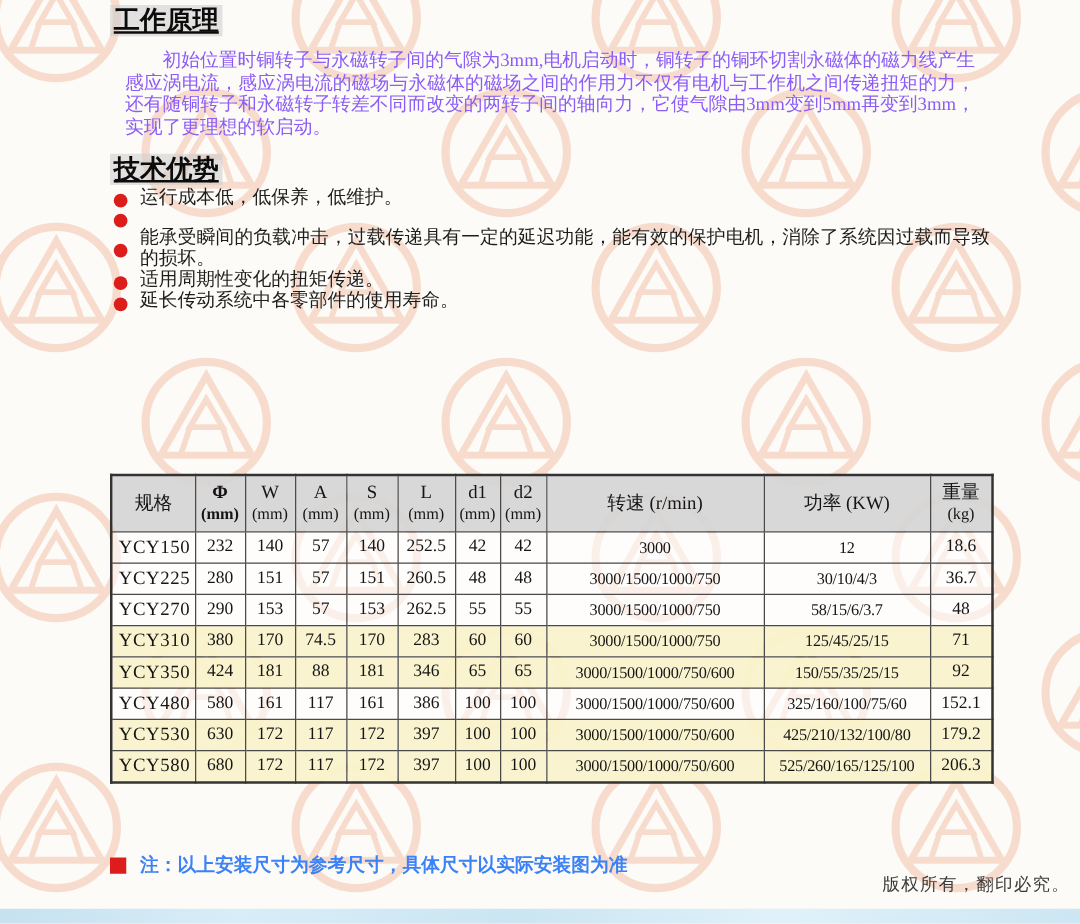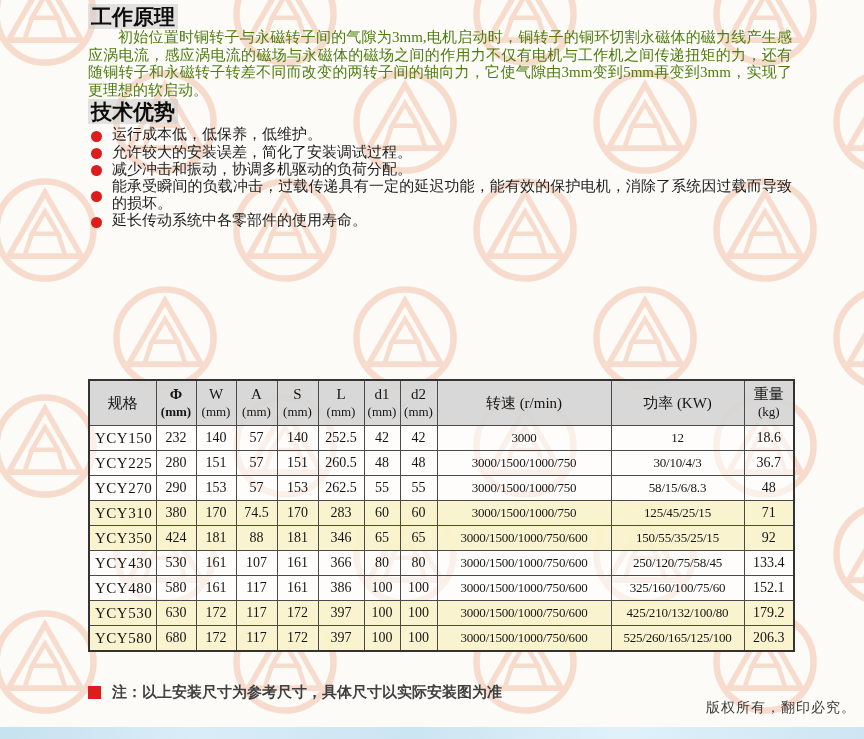--- a/index.html
+++ b/index.html
@@ -13,24 +13,24 @@
   .wm { position:absolute; width:112px; height:112px; opacity:.40; }
   .wm svg { width:100%; height:100%; }
   
   .content {
     position:absolute; left:88px; top:4px; width:704px; height:374px;
     overflow:hidden;
   }
   h2.sec {
     margin:0; font:700 21px/25px "Liberation Sans", sans-serif; color:#0c0c0c;
   }
-  h2.sec .hl-box { background:rgba(204,204,204,.55); display:inline-block; padding:0 3px; }
+  h2.sec .hl-box { background:rgba(204,204,204,.55); display:inline-block; padding:0 3px;text-decoration:underline; }
   .para {
-    margin:0; font-size:15px; line-height:17.6px; text-align:justify;
-    text-indent:2em; color:#4d7c0f;
+    margin:12px; font-size:15px; line-height:17.6px; text-align:justify;
+    text-indent:2em; color:#8b5cf6;
   }
   .sec-gap { margin-top:3px; margin-bottom:2px; }
   .bullets { list-style:none; margin:2px 0 0 0; padding:0; }
   .bullets li { display:flex; align-items:center; font-size:15px; line-height:17.2px; text-align:justify; }
   .dot {
     flex:0 0 11px; width:11px; height:11px; border-radius:50%;
     background:#dd1c1c; margin:3px 10px 0 3px;
   }
   
   table.spec {
@@ -48,21 +48,21 @@
   }
   .spec thead th .unit { font-size:13px; }
   .spec thead th.b { font-weight:700; }
   .spec tbody td { height:24px; background:rgba(255,255,255,.55); font-size:14px; color:#151515; }
   .spec tbody tr.hl td { background:rgba(249,243,203,.92); }
   .spec tbody td.model { text-align:left; padding-left:5px; font-size:15px; letter-spacing:.5px; }
   .spec tbody td:nth-child(9), .spec tbody td:nth-child(10) { font-size:13px; letter-spacing:-.2px; }
   
   .note {
     position:absolute; left:88px; top:683px; display:flex; align-items:center;
-    font-weight:700; font-size:15px; color:#404040;
+    font-weight:700; font-size:15px; color:#3b82f6;
   }
   .note-square { width:13px; height:13px; background:#dd1c1c; margin-right:11px; }
   .copyright {
     position:absolute; right:8px; top:699px; font-size:14px; color:#3a3a3a;
     letter-spacing:1px;
   }
   .band {
     position:absolute; left:0; bottom:0; width:864px; height:12px;
     background:linear-gradient(90deg,#c6e1ef 0%,#d9edf8 22%,#cbe5f2 48%,#e0f1f9 72%,#cde6f3 100%);
   }
@@ -331,34 +331,33 @@
     <p class="para">初始位置时铜转子与永磁转子间的气隙为3mm,电机启动时，铜转子的铜环切割永磁体的磁力线产生感应涡电流，感应涡电流的磁场与永磁体的磁场之间的作用力不仅有电机与工作机之间传递扭矩的力，还有随铜转子和永磁转子转差不同而改变的两转子间的轴向力，它使气隙由3mm变到5mm再变到3mm，实现了更理想的软启动。</p>
     <h2 class="sec sec-gap"><span class="hl-box">技术优势</span></h2>
     <ul class="bullets">
   <li>
     <span class="dot"></span>
     <span class="bullet-text">运行成本低，低保养，低维护。</span>
   </li>
 
   <li>
     <span class="dot"></span>
-    <span class="bullet-text">允许较大的安装误差，简化了安装调试过程。</span>
   </li>
 
-  <li>
-    <span class="dot"></span>
-    <span class="bullet-text">减少冲击和振动，协调多机驱动的负荷分配。</span>
-  </li>
 
 
   <li>
     <span class="dot"></span>
     <span class="bullet-text">能承受瞬间的负载冲击，过载传递具有一定的延迟功能，能有效的保护电机，消除了系统因过载而导致的损坏。</span>
   </li>
 
+  <li>
+    <span class="dot"></span>
+    <span class="bullet-text">适用周期性变化的扭矩传递。</span>
+  </li>
 
   <li>
     <span class="dot"></span>
     <span class="bullet-text">延长传动系统中各零部件的使用寿命。</span>
   </li>
 
 </ul>
   </div>
 
   <table class="spec">
@@ -420,21 +419,21 @@
         <tr>
           <td class="model">YCY270</td>
           <td>290</td>
           <td>153</td>
           <td>57</td>
           <td>153</td>
           <td>262.5</td>
           <td>55</td>
           <td>55</td>
           <td>3000/1500/1000/750</td>
-          <td>58/15/6/8.3</td>
+          <td>58/15/6/3.7</td>
           <td>48</td>
         </tr>
         <tr class="hl">
           <td class="model">YCY310</td>
           <td>380</td>
           <td>170</td>
           <td>74.5</td>
           <td>170</td>
           <td>283</td>
           <td>60</td>
@@ -450,33 +449,20 @@
           <td>88</td>
           <td>181</td>
           <td>346</td>
           <td>65</td>
           <td>65</td>
           <td>3000/1500/1000/750/600</td>
           <td>150/55/35/25/15</td>
           <td>92</td>
         </tr>
         <tr>
-          <td class="model">YCY430</td>
-          <td>530</td>
-          <td>161</td>
-          <td>107</td>
-          <td>161</td>
-          <td>366</td>
-          <td>80</td>
-          <td>80</td>
-          <td>3000/1500/1000/750/600</td>
-          <td>250/120/75/58/45</td>
-          <td>133.4</td>
-        </tr>
-        <tr>
           <td class="model">YCY480</td>
           <td>580</td>
           <td>161</td>
           <td>117</td>
           <td>161</td>
           <td>386</td>
           <td>100</td>
           <td>100</td>
           <td>3000/1500/1000/750/600</td>
           <td>325/160/100/75/60</td>

